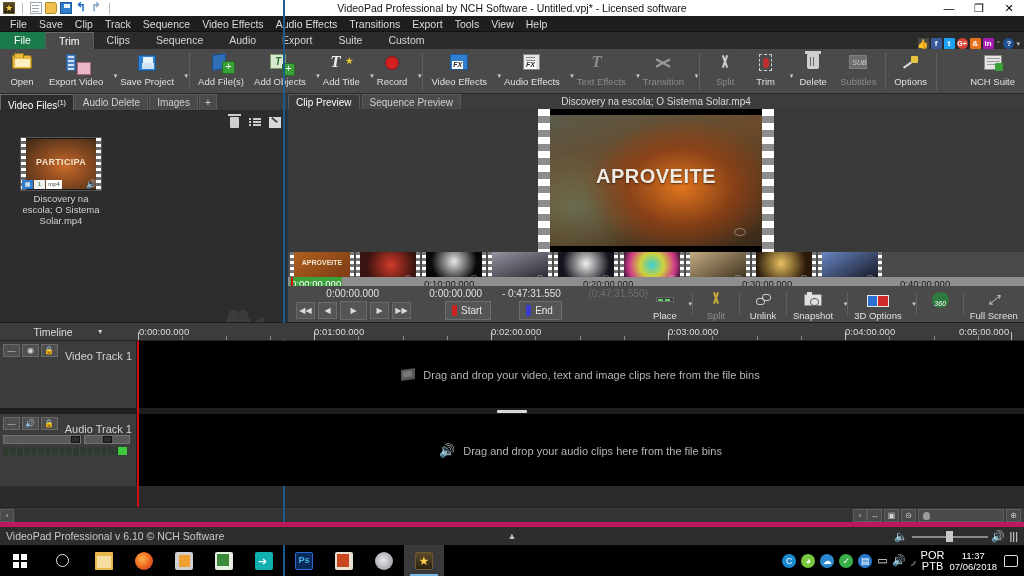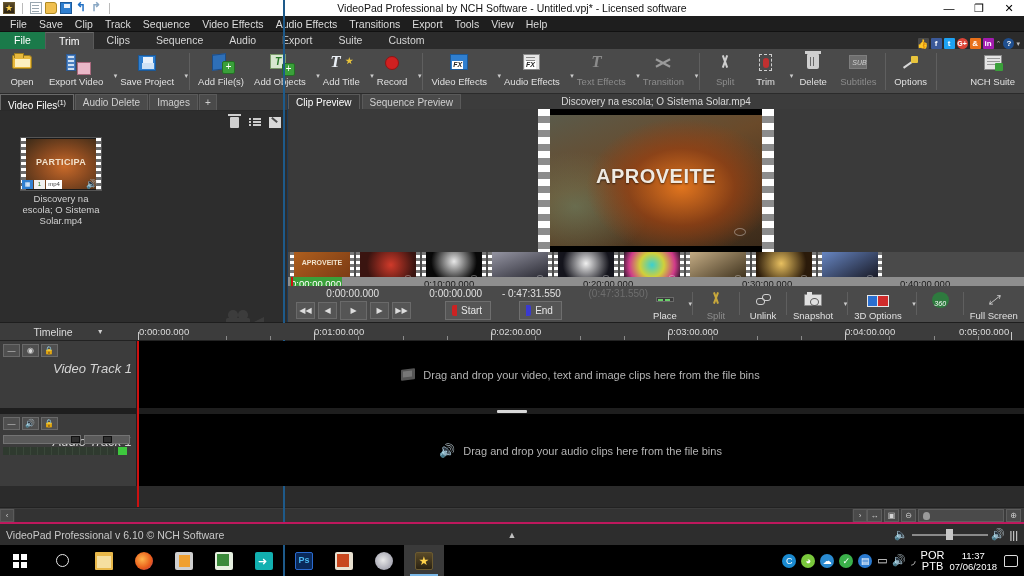--- a/index.html
+++ b/index.html
@@ -243,21 +243,21 @@
   .tl-ruler .tick { position:absolute; bottom:0; width:1px; background:#8a8a8a; }
   .tick.maj { height:8px; background:#c8c8c8; }
   .tick.min { height:4px; }
   .tracks { flex:1; position:relative; overflow:hidden; }
   .track { display:flex; position:relative; }
   .vtrack { height:67px; background:#262626; }
   .atrack { height:72px; background:#262626; }
   .trk-head { width:137px; background:#3c3c3c; position:relative; flex:0 0 137px; border-right:1px solid #1e1e1e; }
   .trk-btns { display:flex; gap:2px; padding:3px 0 0 3px; }
   .tkb { width:17px; height:13px; background:#4f4f4f; border:1px solid #6a6a6a; display:flex; align-items:center; justify-content:center; font-size:8px; color:#d8d8d8; }
-  .trk-name { position:absolute; right:4px; top:20px; font-size:13px; color:#d4d4d4;font-style:italic; }
+  .trk-name { position:absolute; right:4px; top:9px; font-size:11px; color:#d4d4d4; }
   .sliders { display:flex; gap:3px; padding:5px 0 0 3px; }
   .sld { height:9px; background:#5a5a5a; border:1px solid #737373; position:relative; }
   .sld.vol { width:78px; }
   .sld.pan { width:46px; }
   .sld .knob { position:absolute; top:0; bottom:0; width:9px; background:#2e2e2e; border:1px solid #111; }
   .meter { margin:3px 0 0 3px; width:124px; height:8px; background:#2f3a2f; position:relative; }
   .meter .lvl { position:absolute; right:0; top:0; bottom:0; width:9px; background:#3ec83e; }
   .meter .grid { position:absolute; inset:0; background:repeating-linear-gradient(90deg,transparent 0 6px,#3a473a 6px 7px); }
   .trk-body { flex:1; position:relative; background:#000000; }
   .dropmsg { position:absolute; left:0; right:0; top:50%; transform:translateY(-50%); display:flex; align-items:center; justify-content:center; gap:8px; font-size:11px; color:#b4b4b4; }
@@ -270,21 +270,21 @@
   .splitter::after { content:""; position:absolute; left:50%; top:2px; transform:translateX(-50%); width:30px; height:3px; background:#d8d8d8; border-radius:1px; }
 
   
   .hscroll { height:15px; background:#3c3c3c; display:flex; align-items:center; border-top:1px solid #222; }
   .hs-arrow { width:14px; height:13px; display:flex; align-items:center; justify-content:center; font-size:8px; color:#c8c8c8; background:#4a4a4a; border:1px solid #5a5a5a; }
   .hs-track { flex:1; height:13px; background:#333; margin:0 1px; }
   .btools { display:flex; align-items:center; gap:2px; padding-right:3px; }
   .bt2 { width:15px; height:13px; background:#4a4a4a; border:1px solid #5e5e5e; display:flex; align-items:center; justify-content:center; font-size:8px; color:#d4d4d4; }
   .zslider { width:86px; height:13px; background:#4a4a4a; border:1px solid #5e5e5e; position:relative; }
   .zslider .zknob { position:absolute; left:4px; top:2px; width:7px; height:8px; background:#9a9a9a; border-radius:50% 50% 3px 3px; }
-  .statusbar { height:23px; background:#2d2d2d; display:flex; align-items:center; padding:0 6px; font-size:10.5px; color:#c8c8c8; border-top:2px solid #be185d; position:relative; }
+  .statusbar { height:23px; background:#2d2d2d; display:flex; align-items:center; padding:0 6px; font-size:10.5px; color:#c8c8c8; border-top:5px solid #be185d; position:relative; }
   .sb-right { margin-left:auto; display:flex; align-items:center; gap:4px; }
   .vol-slider { width:76px; height:11px; position:relative; }
   .vol-slider .vtrk { position:absolute; left:0; right:0; top:5px; height:2px; background:#8a8a8a; }
   .vol-slider .vknob { position:absolute; left:34px; top:0; width:7px; height:11px; background:#c8c8c8; }
   .caret-up { position:absolute; left:50%; transform:translateX(-50%); color:#c0c0c0; font-size:9px; }
 
   
   .taskbar { height:31px; background:#000; display:flex; align-items:center; flex:0 0 31px; }
   .tbstart { width:40px; height:31px; display:flex; align-items:center; justify-content:center; }
   .winlogo { width:14px; height:14px; display:grid; grid-template-columns:1fr 1fr; grid-template-rows:1fr 1fr; gap:2px; }

